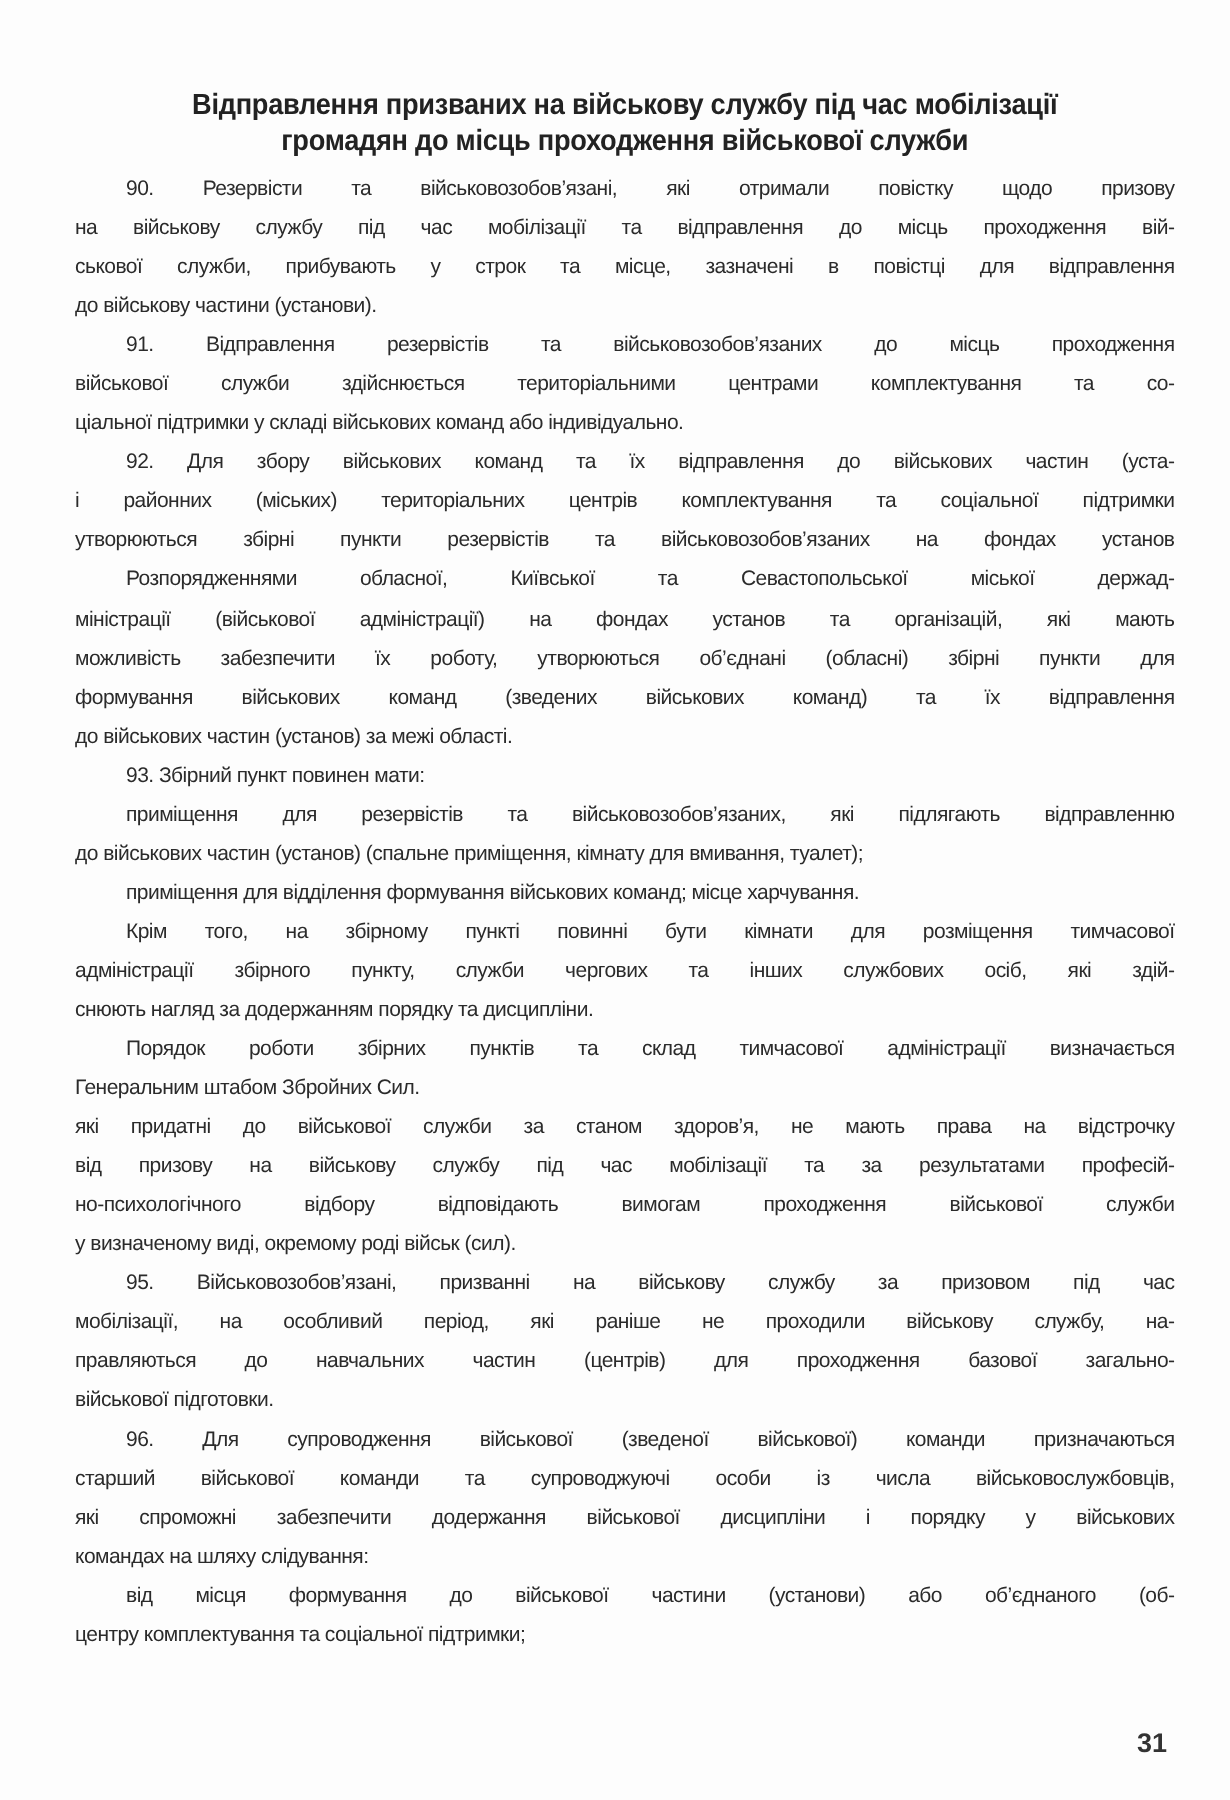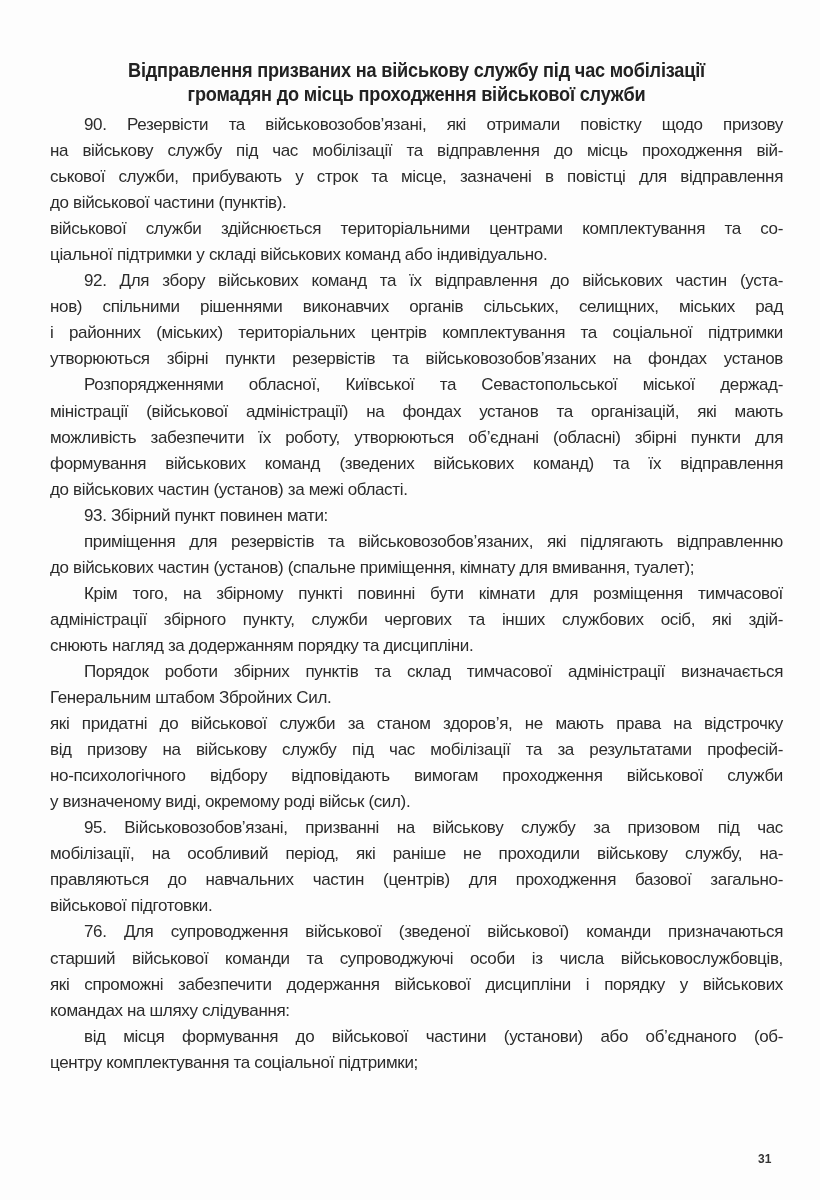--- a/index.html
+++ b/index.html
@@ -39,81 +39,82 @@
     .body {
       position: absolute;
       left: 50px;
       top: 112px;
       width: 733px;
     }
     .line {
       display: block;
       height: 26.05px;
       line-height: 26px;
-      font-size: 17px;
+      font-size: 14px;
       white-space: nowrap;
       overflow: visible;
       text-align: justify;
       text-align-last: justify;
       color: #2b2b2b;
       letter-spacing: -0.35px;
     }
     .line.indent { padding-left: 34px; }
     .line.last { text-align-last: left; }
     .page-number {
       position: absolute;
       left: 758px;
       top: 1152px;
-      font-size: 12px;
+      font-size: 18px;
       font-weight: bold;
       color: #333;
     }
   </style>
 </head>
 <body>
 
 <div class="page">
   <div class="title">
     <span class="tline" style="display: block;">Відправлення призваних на військову службу під час мобілізації</span>
     <span class="tline" style="display: block;">громадян до місць проходження військової служби</span>
   </div>
 
   <div class="body" id="body-text">
       <div class="line indent">90. Резервісти та військовозобов’язані, які отримали повістку щодо призову</div>
       <div class="line">на військову службу під час мобілізації та відправлення до місць проходження вій-</div>
       <div class="line">ськової служби, прибувають у строк та місце, зазначені в повістці для відправлення</div>
-      <div class="line last">до військової частини (пунктів).</div>
+      <div class="line last">до військову частини (установи).</div>
+      <div class="line indent">91. Відправлення резервістів та військовозобов’язаних до місць проходження</div>
       <div class="line">військової служби здійснюється територіальними центрами комплектування та со-</div>
       <div class="line last">ціальної підтримки у складі військових команд або індивідуально.</div>
       <div class="line indent">92. Для збору військових команд та їх відправлення до військових частин (уста-</div>
-      <div class="line">нов) спільними рішеннями виконавчих органів сільських, селищних, міських рад</div>
       <div class="line">і районних (міських) територіальних центрів комплектування та соціальної підтримки</div>
       <div class="line">утворюються збірні пункти резервістів та військовозобов’язаних на фондах установ</div>
       <div class="line indent">Розпорядженнями обласної, Київської та Севастопольської міської держад-</div>
       <div class="line">міністрації (військової адміністрації) на фондах установ та організацій, які мають</div>
       <div class="line">можливість забезпечити їх роботу, утворюються об’єднані (обласні) збірні пункти для</div>
       <div class="line">формування військових команд (зведених військових команд) та їх відправлення</div>
       <div class="line last">до військових частин (установ) за межі області.</div>
       <div class="line indent last">93. Збірний пункт повинен мати:</div>
       <div class="line indent">приміщення для резервістів та військовозобов’язаних, які підлягають відправленню</div>
       <div class="line last">до військових частин (установ) (спальне приміщення, кімнату для вмивання, туалет);</div>
+      <div class="line indent last">приміщення для відділення формування військових команд; місце харчування.</div>
       <div class="line indent">Крім того, на збірному пункті повинні бути кімнати для розміщення тимчасової</div>
       <div class="line">адміністрації збірного пункту, служби чергових та інших службових осіб, які здій-</div>
       <div class="line last">снюють нагляд за додержанням порядку та дисципліни.</div>
       <div class="line indent">Порядок роботи збірних пунктів та склад тимчасової адміністрації визначається</div>
       <div class="line last">Генеральним штабом Збройних Сил.</div>
       <div class="line">які придатні до військової служби за станом здоров’я, не мають права на відстрочку</div>
       <div class="line">від призову на військову службу під час мобілізації та за результатами професій-</div>
       <div class="line">но-психологічного відбору відповідають вимогам проходження військової служби</div>
       <div class="line last">у визначеному виді, окремому роді військ (сил).</div>
       <div class="line indent">95. Військовозобов’язані, призванні на військову службу за призовом під час</div>
       <div class="line">мобілізації, на особливий період, які раніше не проходили військову службу, на-</div>
       <div class="line">правляються до навчальних частин (центрів) для проходження базової загально-</div>
       <div class="line last">військової підготовки.</div>
-      <div class="line indent">76. Для супроводження військової (зведеної військової) команди призначаються</div>
+      <div class="line indent">96. Для супроводження військової (зведеної військової) команди призначаються</div>
       <div class="line">старший військової команди та супроводжуючі особи із числа військовослужбовців,</div>
       <div class="line">які спроможні забезпечити додержання військової дисципліни і порядку у військових</div>
       <div class="line last">командах на шляху слідування:</div>
       <div class="line indent">від місця формування до військової частини (установи) або об’єднаного (об-</div>
       <div class="line last">центру комплектування та соціальної підтримки;</div>
     </div>
 
   <div class="page-number">31</div>
 </div>
 

